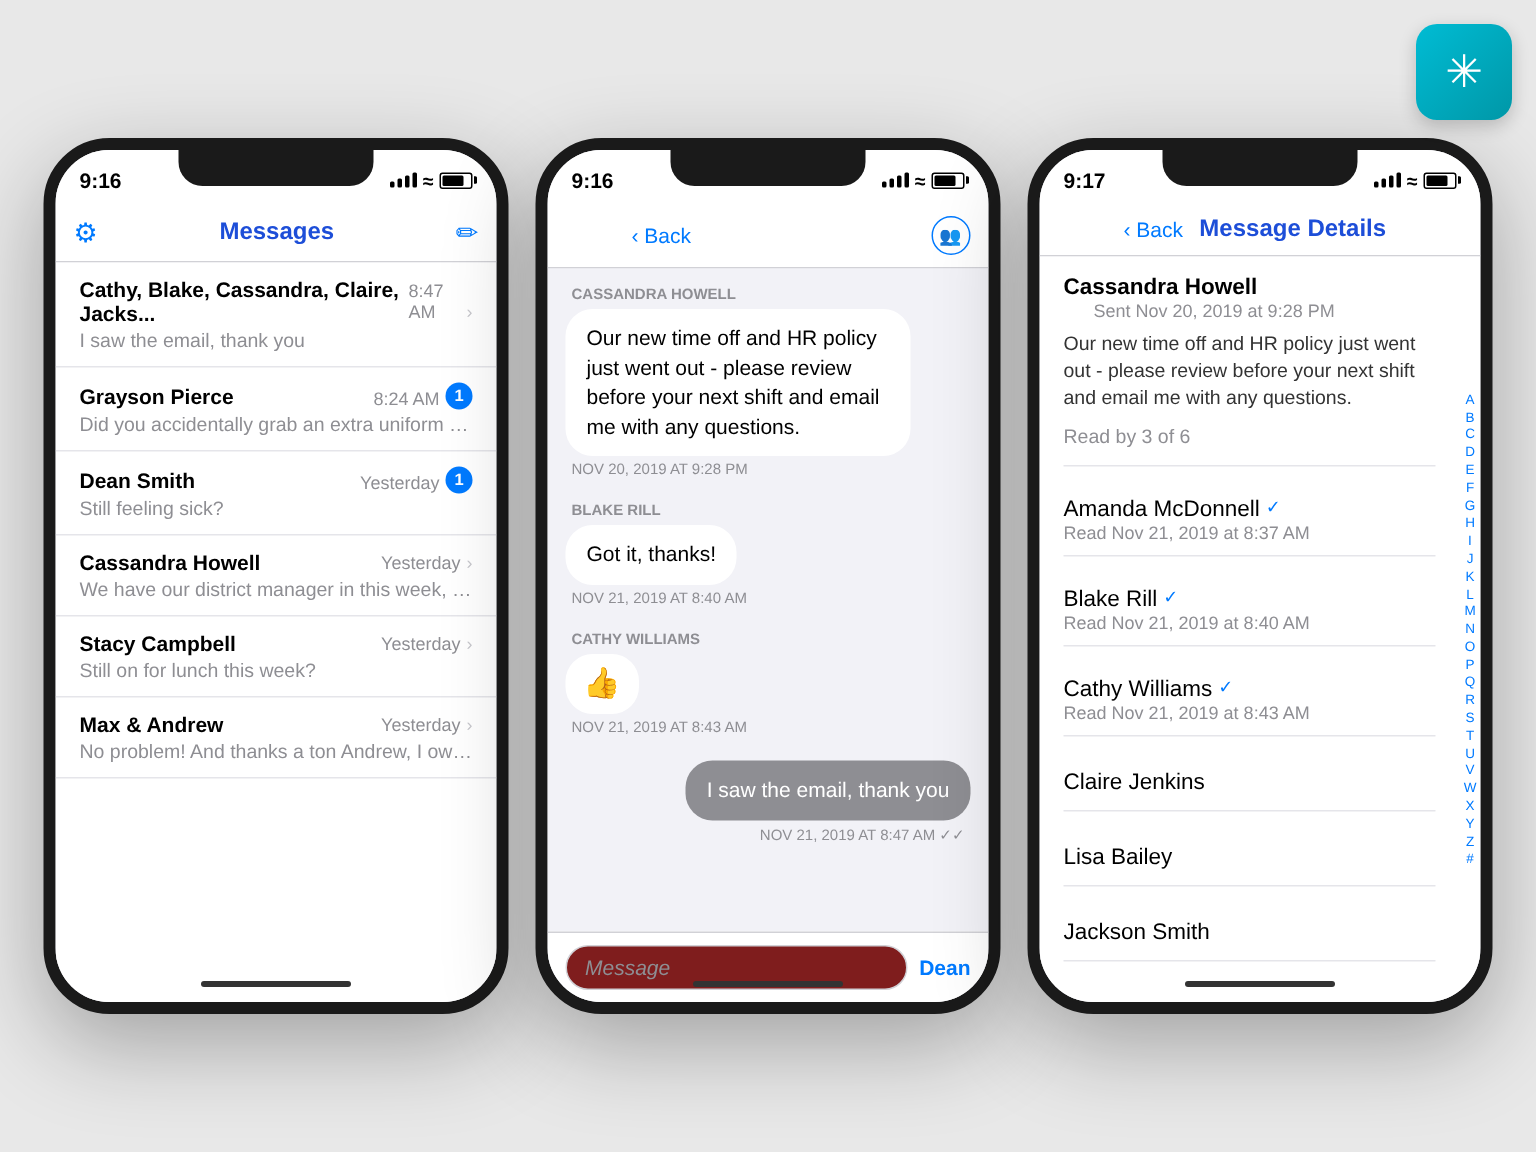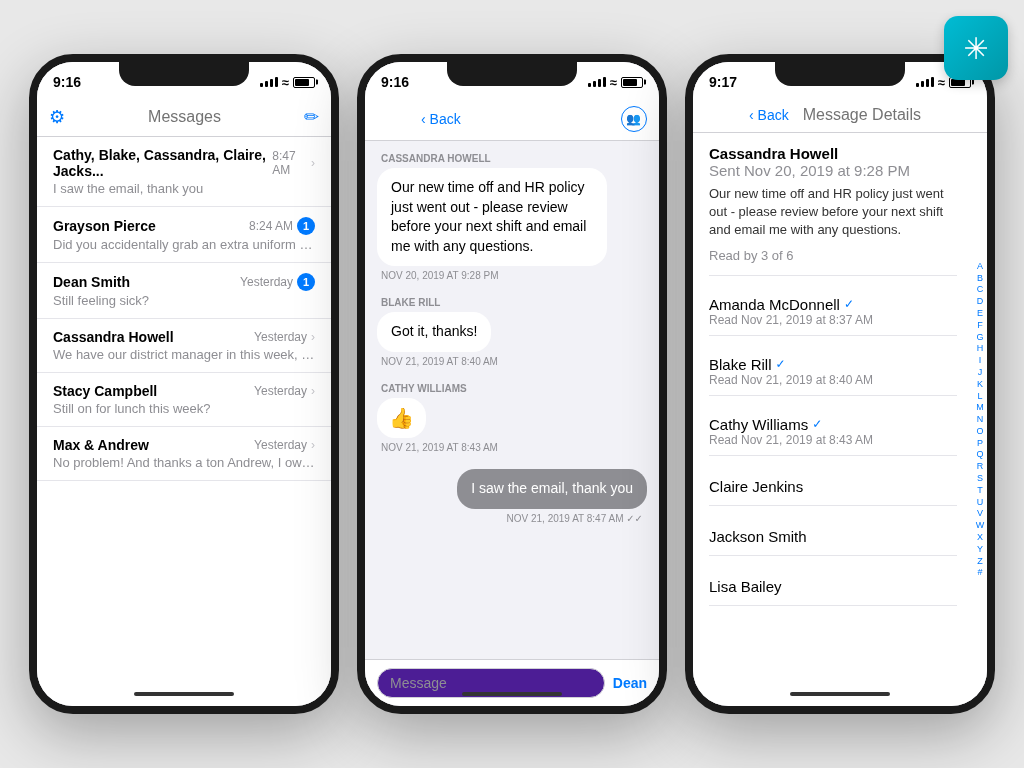--- a/index.html
+++ b/index.html
@@ -17,21 +17,21 @@
     .phones-container {
       display: flex;
       gap: 18px;
       align-items: center;
       padding: 20px;
     }
 
     
     .phone {
       width: 310px;
-      height: 660px;
+      height: 584px;
       background: #f2f2f7;
       border-radius: 44px;
       border: 8px solid #1a1a1a;
       position: relative;
       overflow: hidden;
       box-shadow: 0 20px 60px rgba(0,0,0,0.3), inset 0 0 0 1px #333;
     }
 
     .phone::before {
       content: '';
@@ -116,22 +116,22 @@
       border-bottom: 1px solid #d1d1d6;
       padding: 8px 12px;
       display: flex;
       align-items: center;
       justify-content: space-between;
       flex-shrink: 0;
     }
 
     .nav-title {
       font-size: 16px;
-      font-weight: 400;
-      color: #737373;
+      font-weight: 700;
+      color: #1d4ed8;
     }
 
     .nav-icon {
       color: #007aff;
       font-size: 18px;
       cursor: pointer;
     }
 
     .nav-back {
       color: #007aff;
@@ -168,21 +168,21 @@
     .message-sender {
       font-size: 14px;
       font-weight: 600;
       color: #000000;
     }
 
     .message-time {
       font-size: 12px;
       color: #8e8e93;
       display: flex;
-      align-items: center;
+      align-items: flex-end;
       gap: 4px;
     }
 
     .message-preview {
       font-size: 13px;
       color: #8e8e93;
       white-space: nowrap;
       overflow: hidden;
       text-overflow: ellipsis;
     }
@@ -271,22 +271,23 @@
       gap: 8px;
       flex-shrink: 0;
     }
 
     .message-input {
       flex: 1;
       border: 1px solid #d1d1d6;
       border-radius: 18px;
       padding: 6px 12px;
       font-size: 14px;
-      background: #4c1d95;
-      color: #8e8e93;
+      background: #7f1d1d;
+      color: #8e8e93;
+      font-style: italic;
     }
 
     .send-btn {
       color: #007aff;
       font-size: 14px;
       font-weight: 600;
       cursor: pointer;
     }
 
     
@@ -311,22 +312,23 @@
       padding-bottom: 12px;
     }
 
     .detail-sender-name {
       font-size: 15px;
       font-weight: 600;
       color: #000;
     }
 
     .detail-sent-time {
-      font-size: 15px;
-      color: #8e8e93;
+      font-size: 12px;
+      color: #8e8e93;
+      margin-left: 20px;
     }
 
     .detail-message-text {
       font-size: 13px;
       color: #333;
       line-height: 1.4;
       margin-top: 6px;
     }
 
     .detail-read-count {
@@ -338,21 +340,21 @@
     .detail-reader {
       padding: 8px 0;
       border-bottom: 1px solid #e5e5ea;
     }
 
     .detail-reader-name {
       font-size: 15px;
       font-weight: 500;
       color: #000;
       display: flex;
-      align-items: center;
+      align-items: flex-start;
       gap: 4px;
     }
 
     .checkmark { color: #007aff; font-size: 12px; }
 
     .detail-read-time {
       font-size: 12px;
       color: #8e8e93;
     }
 
@@ -597,22 +599,22 @@
           <div class="detail-reader">
             <div class="detail-reader-name">Blake Rill <span class="checkmark">✓</span></div>
             <div class="detail-read-time">Read Nov 21, 2019 at 8:40 AM</div>
           </div>
           <div class="detail-reader">
             <div class="detail-reader-name">Cathy Williams <span class="checkmark">✓</span></div>
             <div class="detail-read-time">Read Nov 21, 2019 at 8:43 AM</div>
           </div>
 
           <div class="detail-unread-name">Claire Jenkins</div>
+          <div class="detail-unread-name">Lisa Bailey</div>
           <div class="detail-unread-name">Jackson  Smith</div>
-          <div class="detail-unread-name">Lisa Bailey</div>
         </div>
 
         <div class="alpha-sidebar">
           <span class="alpha-letter">A</span>
           <span class="alpha-letter">B</span>
           <span class="alpha-letter">C</span>
           <span class="alpha-letter">D</span>
           <span class="alpha-letter">E</span>
           <span class="alpha-letter">F</span>
           <span class="alpha-letter">G</span>

